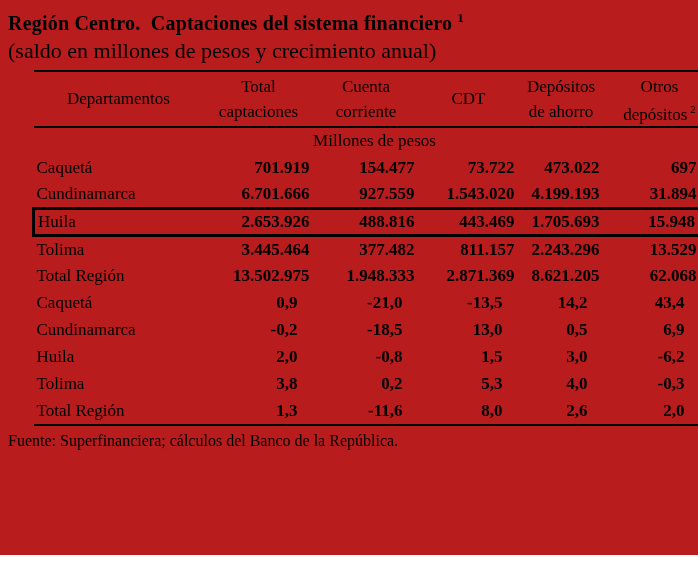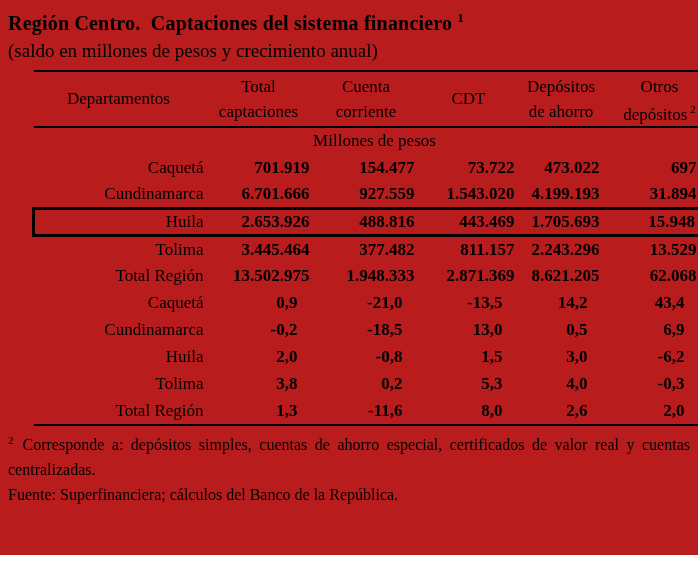--- a/index.html
+++ b/index.html
@@ -10,21 +10,21 @@
     font-family: "Liberation Serif", serif;
     padding: 4px 8px 0 8px;
     overflow: hidden;
   }
   .title {
     font-size: 20px; font-weight: bold; line-height: 27px;
     letter-spacing: 0.2px;
   }
   .title [data-bind] { white-space: pre; }
   .title sup { font-size: 13px; margin-left: 5px; }
-  .subtitle { font-size: 19px; line-height: 27px; }
+  .subtitle { font-size: 22px; line-height: 27px; }
 
   table.fin {
     width: 682px;
     margin-top: 6px;
     border-collapse: collapse;
     table-layout: fixed;
     border-top: 2px solid #000;
     border-bottom: 2px solid #000;
     font-size: 17px;
     margin-left: 24px;
@@ -37,21 +37,21 @@
   th .stack {
     display: flex; flex-direction: column;
     justify-content: space-between;
     height: 52px; padding: 3px 0 2px 0;
   }
   th .h-line { display: block; line-height: 22px; }
   th sup { font-size: 11px; margin-left: 3px; }
 
   td { padding: 0; height: 27px; vertical-align: middle; }
   td.section-label { text-align: center; height: 28px; }
-  td.dept { text-align: right; padding-left: 3px; }
+  td.dept { text-align: left; padding-left: 3px; }
   td.num { text-align: right; padding-right: 4px; font-weight: bold; }
   td.num-last { padding-right: 19px; }
   tr.growth td.num { padding-right: 16px; }
   tr.growth td.num-last { padding-right: 31px; }
 
   tr.hl td { border-top: 3px solid #000; border-bottom: 3px solid #000; }
   tr.hl td:first-child { border-left: 3px solid #000; }
   tr.hl td:last-child { border-right: 3px solid #c2410c; }
 
   .notes { width: 682px; margin-top: 2px; }
@@ -192,17 +192,16 @@
         <td class="num" data-bind="table.crecimiento.rows.4.values.0">1,3</td>
         <td class="num" data-bind="table.crecimiento.rows.4.values.1">-11,6</td>
         <td class="num" data-bind="table.crecimiento.rows.4.values.2">8,0</td>
         <td class="num" data-bind="table.crecimiento.rows.4.values.3">2,6</td>
         <td class="num num-last" data-bind="table.crecimiento.rows.4.values.4">2,0</td>
       </tr>
     </tbody>
   </table>
 
   <div class="notes">
-    <p class="fn"><sup data-bind="footnotes.1.ref">2</sup><span data-bind="footnotes.1.text">Corresponde a: depósitos simples, cuentas de ahorro especial, certificados de valor real y cuentas centralizadas.</span></p>
     <p class="source" data-bind="source">Fuente: Superfinanciera; cálculos del Banco de la República.</p>
   </div>
 
 </div>
 
 </body></html>

